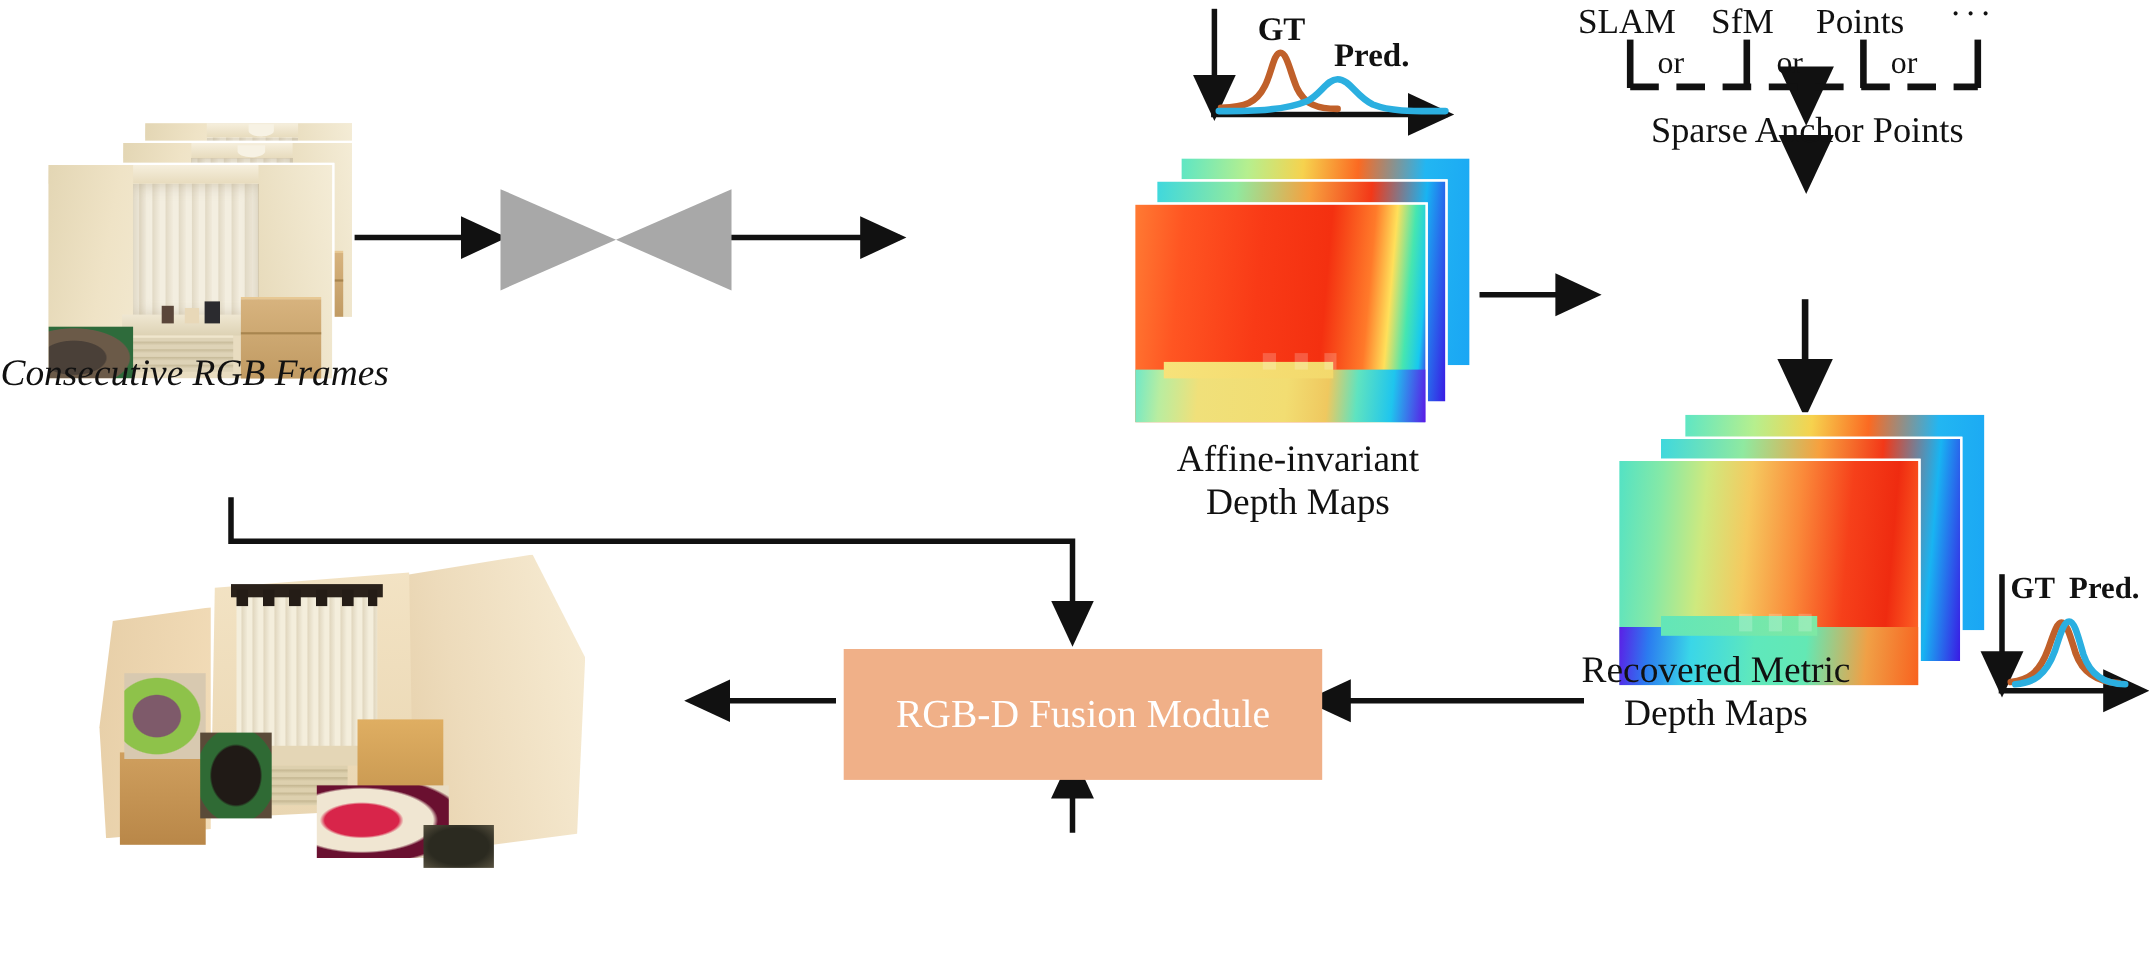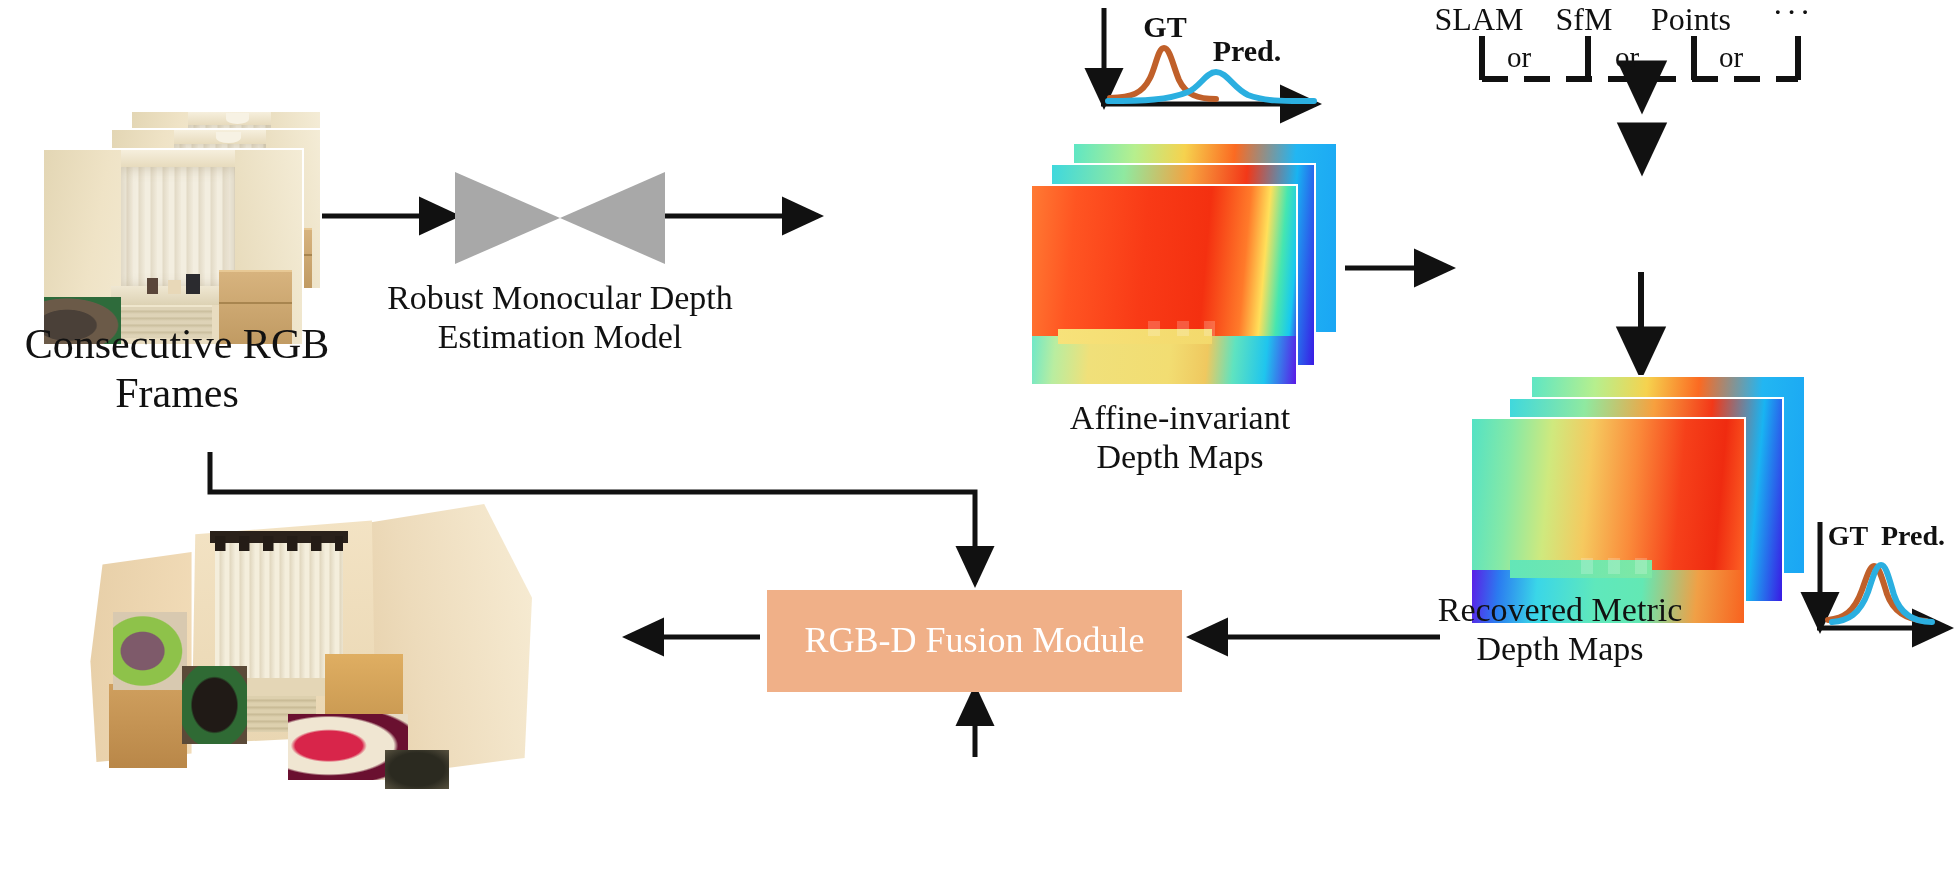--- a/index.html
+++ b/index.html
@@ -151,20 +151,21 @@
 
       <line x1="58" y1="2" x2="58" y2="46" stroke="#111" stroke-width="6"></line>
       <line x1="164" y1="2" x2="164" y2="46" stroke="#111" stroke-width="6"></line>
       <line x1="270" y1="2" x2="270" y2="46" stroke="#111" stroke-width="6"></line>
       <line x1="374" y1="2" x2="374" y2="46" stroke="#111" stroke-width="6"></line>
 
       <line x1="58" y1="45" x2="374" y2="45" stroke="#111" stroke-width="6" stroke-dasharray="26 16"></line>
     </svg>
   </div>
 
+  <div class="lbl" style="left:1452px;top:100px;width:382px;font-size:33px;">Sparse Anchor Points</div>
 
 
   <div class="photo-stack" style="left:32px;top:110px;width:300px;height:200px;">
     <div class="frame" style="left:98px;top:0px;width:192px;height:148px;">
       <div class="inner rgbphoto">
         <div class="p-ceil"></div>
           <div class="p-wallL"></div>
           <div class="p-wallR"></div>
         <div class="p-lamp"></div>
           <div class="p-curtain"></div>
@@ -195,28 +196,26 @@
           <div class="p-sill"></div>
         <div class="p-obj1"></div>
           <div class="p-obj3"></div>
           <div class="p-obj2"></div>
         <div class="p-radiator"></div>
           <div class="p-dresser"></div>
           <div class="p-clutter"></div>
       </div>
     </div>
   </div>
-  <div class="lbl" style="left:0px;top:320px;width:354px;font-size:42px;">Consecutive RGB Frames</div>
+  <div class="lbl" style="left:0px;top:320px;width:354px;font-size:34px;font-style:italic;">Consecutive RGB Frames</div>
 
   <svg class="abs" style="left:455px;top:172px" width="210" height="92">
     <polygon points="0,0 0,92 105,46" fill="#A8A8A8"></polygon>
     <polygon points="210,0 210,92 105,46" fill="#A8A8A8"></polygon>
   </svg>
-  <div class="lbl" style="left:380px;top:278px;width:360px;font-size:34px;">Robust Monocular Depth
-Estimation Model</div>
 
   <div class="histo" style="left:1090px;top:4px;width:236px;height:112px;">
     <svg width="236" height="112">
       <line x1="14" y1="4" x2="14" y2="100" stroke="#111" stroke-width="5" marker-end="url(#ah)"></line>
       <line x1="11" y1="100" x2="226" y2="100" stroke="#111" stroke-width="5" marker-end="url(#ah)"></line>
       <path d="M20,94 C42,93 52,90 60,74 C66,62 68,44 74,44 C80,44 83,62 89,76 C96,91 108,95 126,95" fill="none" stroke="#C0602A" stroke-width="6" stroke-linecap="round"></path>
       <path d="M18,97 C54,97 78,96 98,88 C110,83 116,68 126,68 C137,68 143,84 158,91 C176,98 198,97 224,97" fill="none" stroke="#2BAFE0" stroke-width="6" stroke-linecap="round"></path>
     </svg>
     <div class="lbl" style="left:42px;top:6px;width:66px;font-size:30px;">GT</div>
     <div class="lbl" style="left:112px;top:30px;width:90px;font-size:30px;">Pred.</div>
@@ -266,21 +265,21 @@
     <svg width="148" height="126">
       <line x1="14" y1="6" x2="14" y2="112" stroke="#111" stroke-width="5" marker-end="url(#ah)"></line>
       <line x1="11" y1="112" x2="142" y2="112" stroke="#111" stroke-width="5" marker-end="url(#ah)"></line>
       <path d="M22,104 C38,102 48,96 56,74 C61,60 64,50 68,50 C73,50 76,62 81,78 C88,98 104,104 120,105" fill="none" stroke="#C0602A" stroke-width="6" stroke-linecap="round"></path>
       <path d="M26,106 C42,105 54,98 62,76 C67,61 70,49 75,49 C80,49 83,62 88,79 C95,100 110,106 126,106" fill="none" stroke="#2BAFE0" stroke-width="6" stroke-linecap="round"></path>
     </svg>
     <div class="lbl" style="left:14px;top:4px;width:56px;font-size:28px;">GT</div>
     <div class="lbl" style="left:66px;top:4px;width:82px;font-size:28px;">Pred.</div>
   </div>
 
-  <div class="abs" style="left:767px;top:590px;width:415px;height:102px;background:#F0B088;">
+  <div class="abs" style="left:767px;top:590px;width:415px;height:119px;background:#F0B088;padding-left:20px;">
     <div class="boxlbl" style="inset:0;font-size:36px;">RGB-D Fusion Module</div>
   </div>
 
 
   <div class="abs" style="left:72px;top:498px;width:460px;height:300px;">
     <div class="scene">
       <div class="s-wallR"></div>
       <div class="s-wallB"></div>
       <div class="s-wallL"></div>
       <div class="s-curtain"></div>

